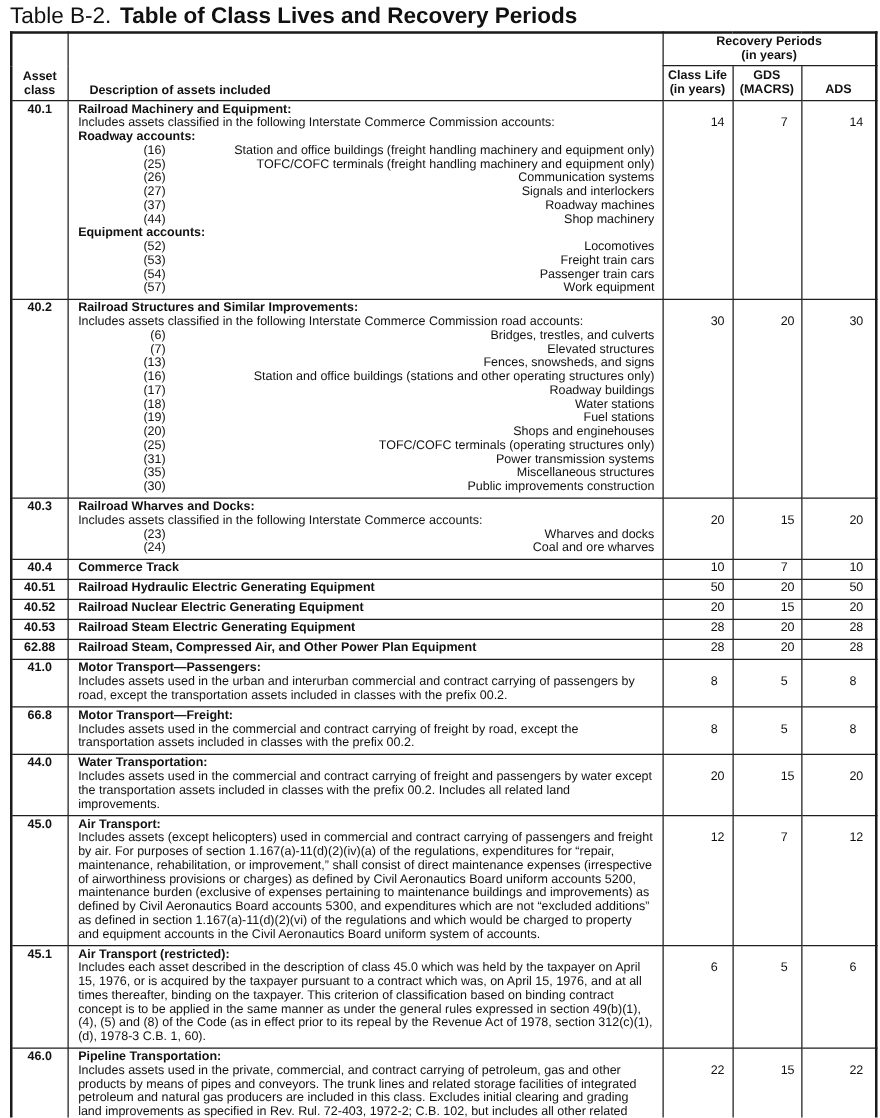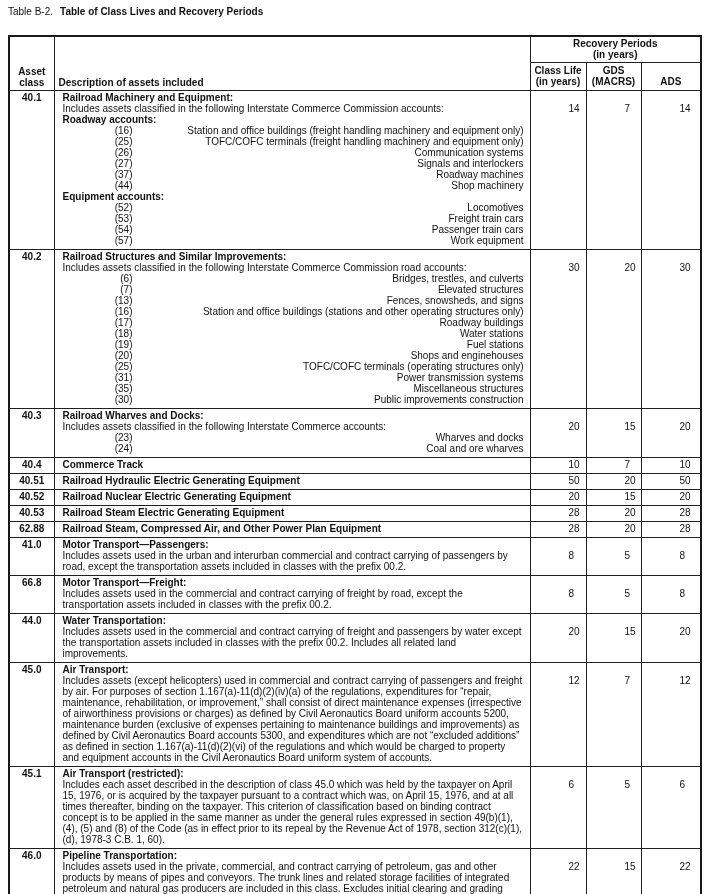--- a/index.html
+++ b/index.html
@@ -4,21 +4,21 @@
 <style>
   * { margin:0; padding:0; box-sizing:border-box; }
   html,body { background:#ffffff; }
   body {
     width:704px; height:894px;
     font-family:"Liberation Sans", sans-serif;
     color:#111;
     overflow:hidden;
   }
   .page { padding:3px 4px 0 8px; }
-  .doc-title { font-size:10px; line-height:14px; margin:2px 0 16px 0; white-space:nowrap; }
+  .doc-title { font-size:18px; line-height:14px; margin:2px 0 6px 0; white-space:nowrap; }
   .doc-title .prefix { font-weight:normal; }
   .doc-title .main { font-weight:bold; margin-left:7px; }
 
   table.b2 {
     border-collapse:collapse;
     table-layout:fixed;
     width:692px;
     font-size:10px;
     line-height:11px;
   }
@@ -26,21 +26,21 @@
   table.b2 th, table.b2 td { border:1px solid #1f1f1f; }
 
   col.c-asset { width:45px; }
   col.c-desc  { width:476px; }
   col.c-cl    { width:56px; }
   col.c-gds   { width:55px; }
   col.c-ads   { width:60px; }
 
   thead th { font-weight:bold; text-align:center; padding:2px 2px; }
   th.h-asset { vertical-align:bottom; }
-  th.h-desc  { vertical-align:bottom; text-align:left; padding-left:4px; padding-bottom:2px; }
+  th.h-desc  { vertical-align:bottom; text-align:left; padding-left:17px; padding-bottom:2px; }
   th.h-span  { vertical-align:middle; padding:1px 2px 2px 2px; }
   th.h-sub   { vertical-align:middle; padding:2px 1px 3px 1px; }
   th.h-ads   { vertical-align:bottom; padding-bottom:3px; }
 
   td.cell-asset {
     vertical-align:top; text-align:center;
     font-weight:bold; padding-top:1px;margin-left:13px;
   }
   td.cell-desc { vertical-align:top; padding:1px 6px 3px 8px; }
   .desc-heading { font-weight:bold; }

